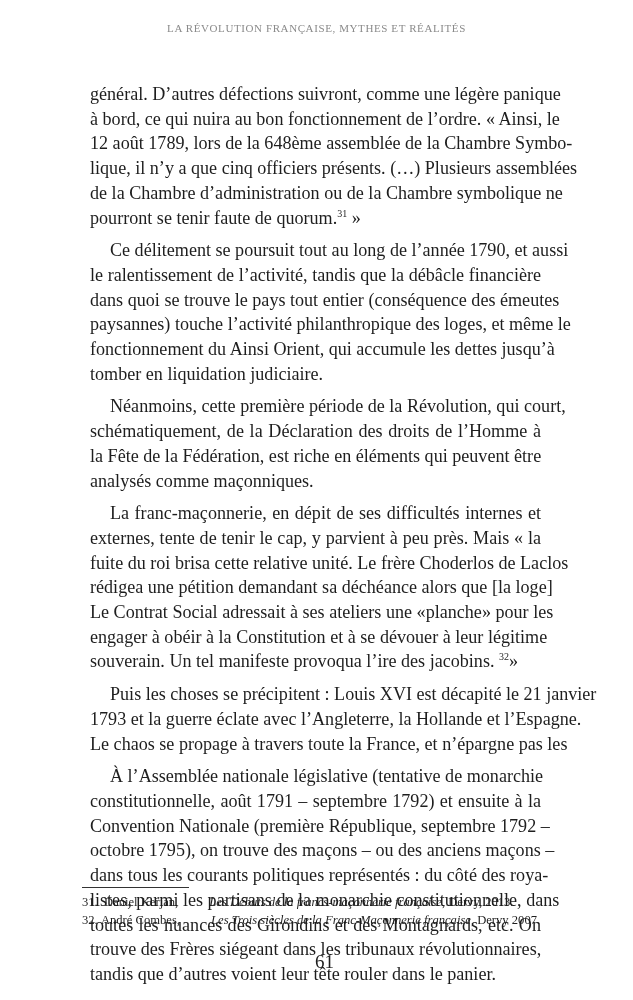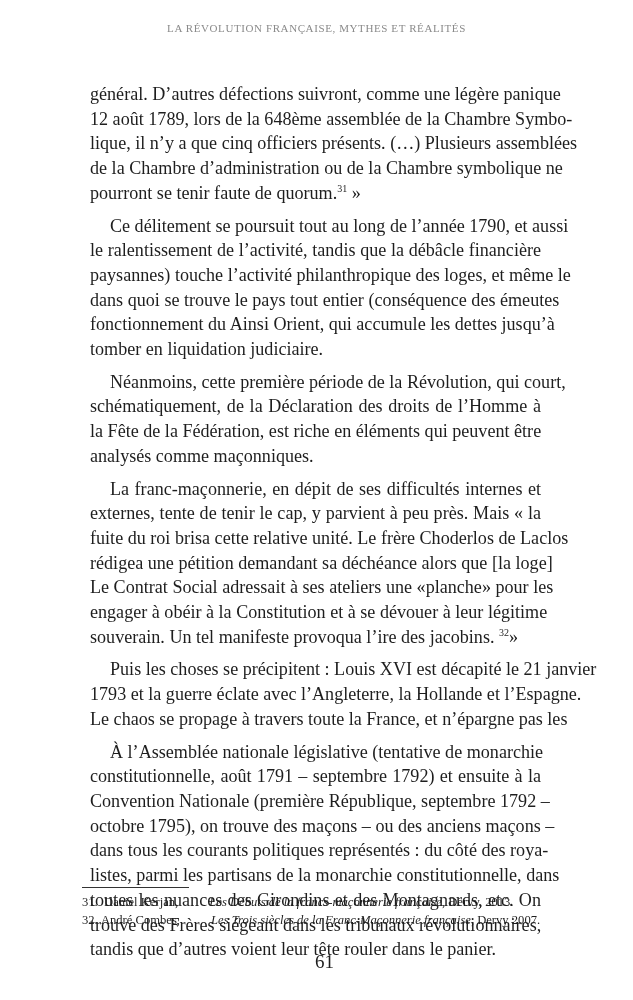--- a/index.html
+++ b/index.html
@@ -93,31 +93,32 @@
   </style>
 </head>
 <body>
 
 <div class="running-head">LA RÉVOLUTION FRANÇAISE, MYTHES ET RÉALITÉS</div>
 
 <div class="text-block">
 
   <p class="para">
     <span class="line">général. D’autres défections suivront, comme une légère panique</span>
+    <span class="line">à bord, ce qui nuira au bon fonctionnement de l’ordre. « Ainsi, le</span>
     <span class="line">12 août 1789, lors de la 648ème assemblée de la Chambre Symbo-</span>
     <span class="line">lique, il n’y a que cinq officiers présents. (…) Plusieurs assemblées</span>
     <span class="line">de la Chambre d’administration ou de la Chambre symbolique ne</span>
     <span class="line last"><span>pourront se tenir faute de quorum.</span><sup>31</sup><span> »</span></span>
   </p>
 
   <p class="para">
     <span class="line first">Ce délitement se poursuit tout au long de l’année 1790, et aussi</span>
     <span class="line">le ralentissement de l’activité, tandis que la débâcle financière</span>
+    <span class="line">dans quoi se trouve le pays tout entier (conséquence des émeutes</span>
     <span class="line">paysannes) touche l’activité philanthropique des loges, et même le</span>
-    <span class="line">dans quoi se trouve le pays tout entier (conséquence des émeutes</span>
     <span class="line">fonctionnement du Ainsi Orient, qui accumule les dettes jusqu’à</span>
     <span class="line last">tomber en liquidation judiciaire.</span>
   </p>
 
   <p class="para">
     <span class="line first">Néanmoins, cette première période de la Révolution, qui court,</span>
     <span class="line">schématiquement, de la Déclaration des droits de l’Homme à</span>
     <span class="line">la Fête de la Fédération, est riche en éléments qui peuvent être</span>
     <span class="line last">analysés comme maçonniques.</span>
   </p>

